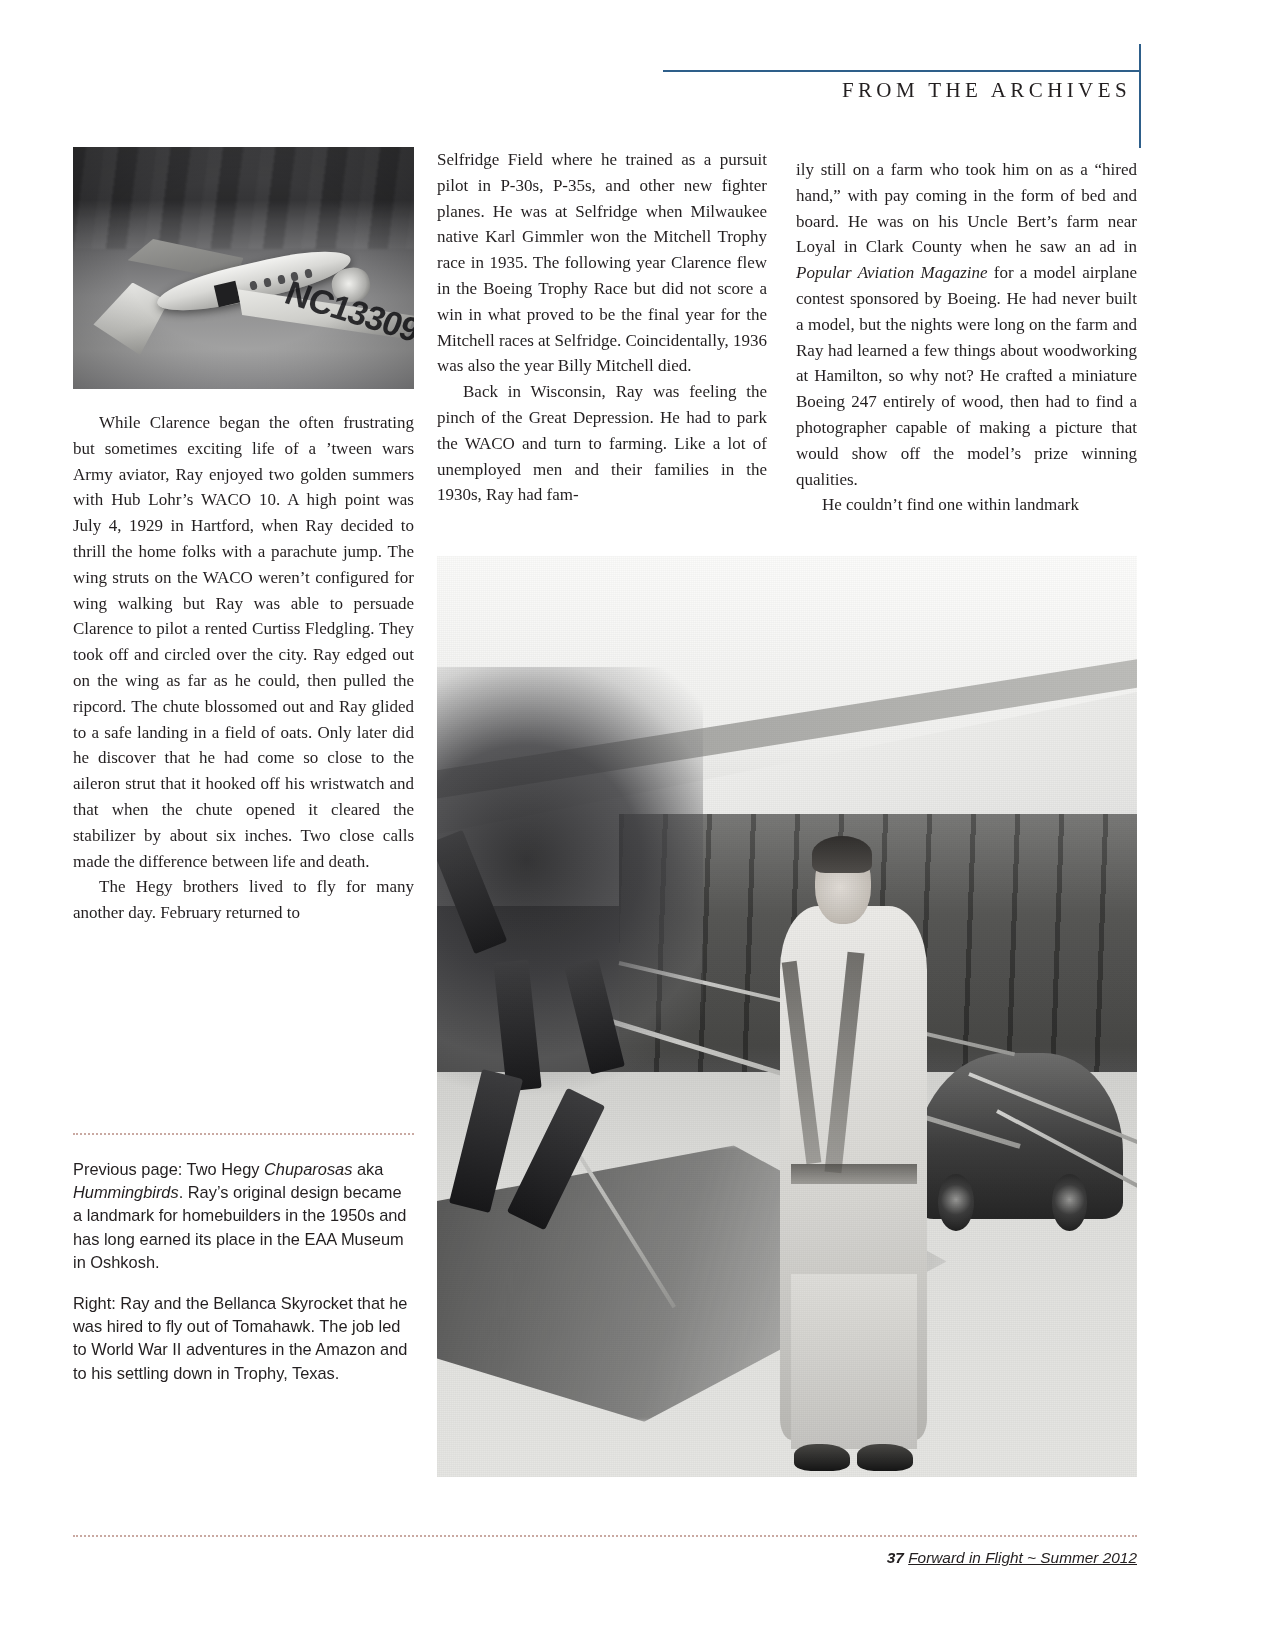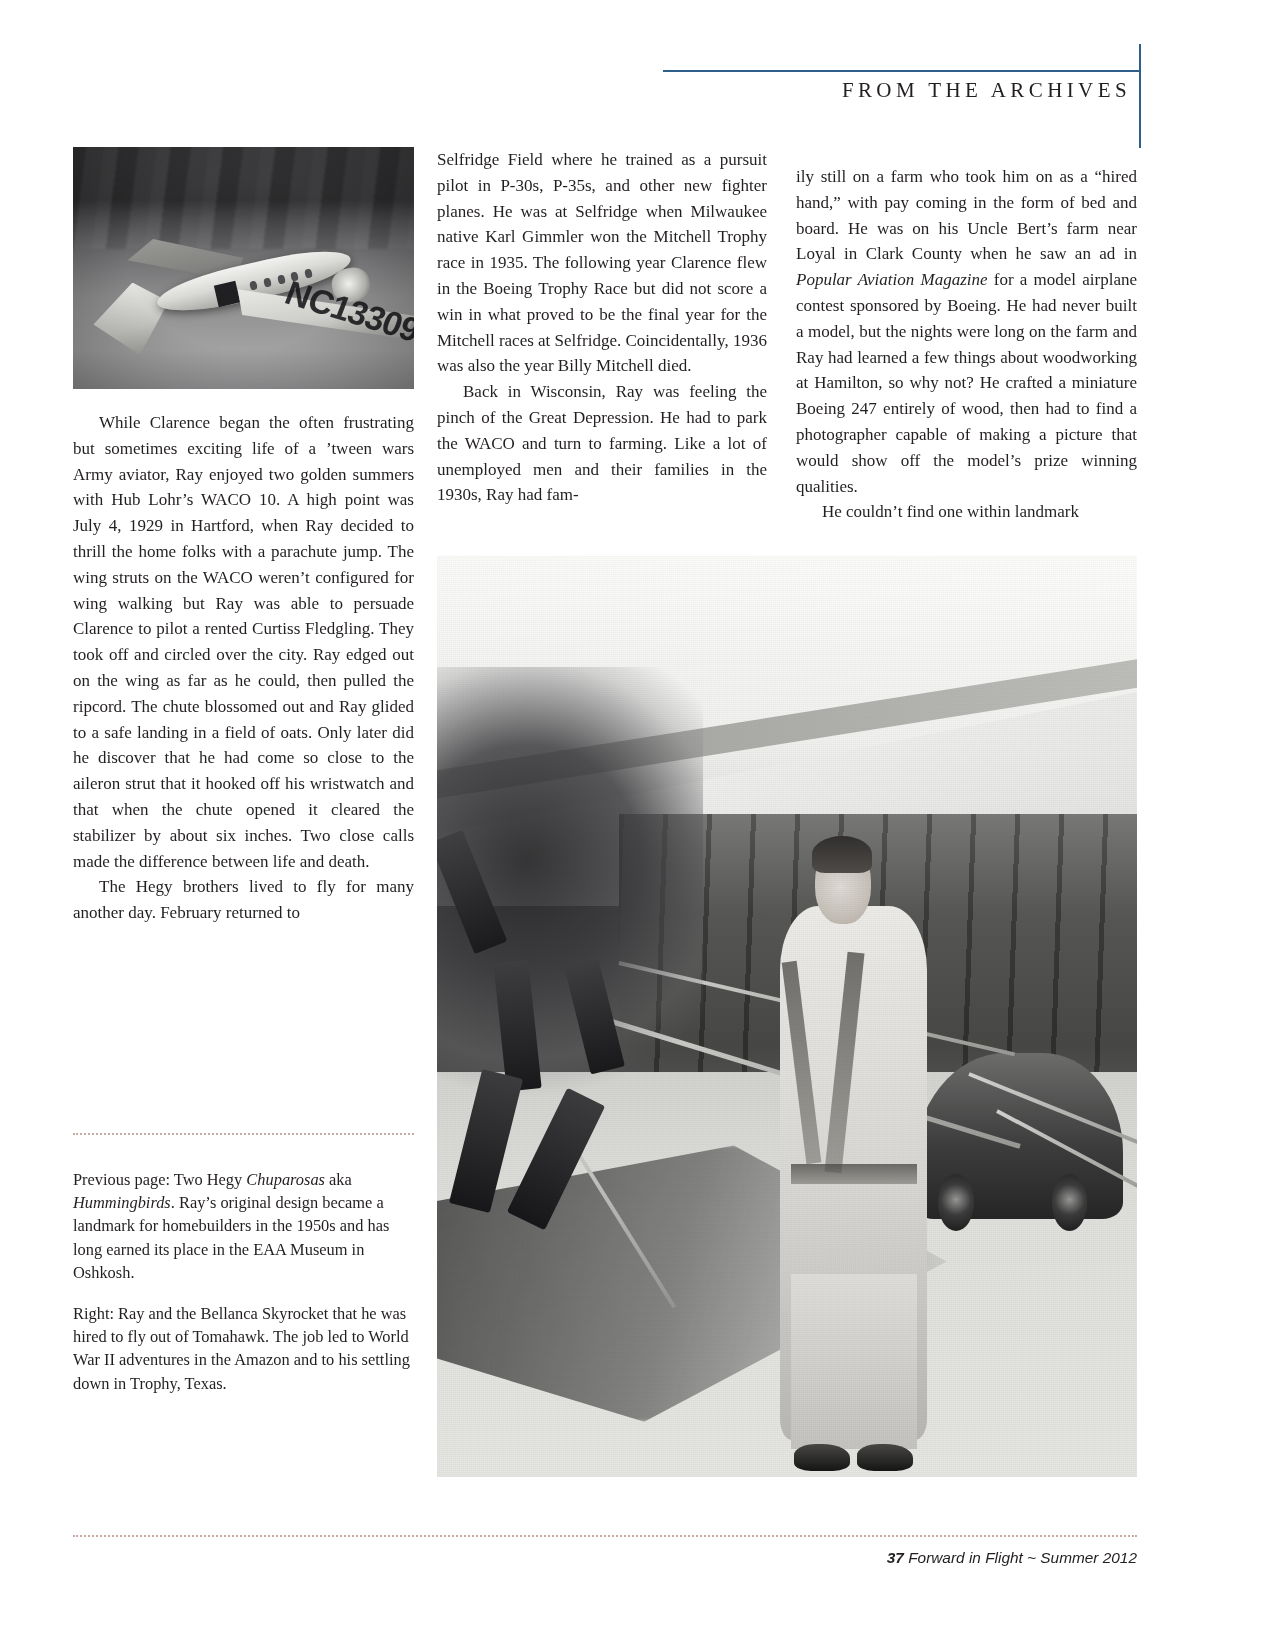--- a/index.html
+++ b/index.html
@@ -67,21 +67,21 @@
   }
   .col p.indent {
     text-indent: 26px;
   }
   .col p.last-line-left {
     text-align-last: left;
   }
 
   #col1 { left: 73px; top: 410px; width: 341px; }
   #col2 { left: 437px; top: 147px; width: 330px; }
-  #col3 { left: 796px; top: 164px; width: 341px; }
+  #col3 { left: 796px; top: 157px; width: 341px; }
 
   
   .photo {
     position: absolute;
     overflow: hidden;
     background: #4b4b4b;
   }
   #photo-model {
     left: 73px;
     top: 147px;
@@ -361,22 +361,21 @@
     position: absolute;
     left: 73px;
     top: 1152px;
     width: 341px;
     font-family: "Liberation Sans", "DejaVu Sans", sans-serif;
     font-size: 16.4px;
     line-height: 23.2px;
     color: #231f20;
   }
   .captions p {
-    margin: 16px 0 18px 0;
-    font-family: Liberation Serif, serif;
+    margin: 6px 0 18px 0;
   }
   .captions p:last-child { margin-bottom: 0; }
   .captions em { font-style: italic; }
 
   
   .footer {
     position: absolute;
     left: 600px;
     top: 1549px;
     width: 537px;
@@ -385,20 +384,21 @@
     font-size: 15.4px;
     color: #231f20;
     white-space: nowrap;
   }
   .footer .pagenum {
     font-weight: bold;
     font-style: italic;
   }
   .footer .pubtitle {
     font-style: italic;
+    text-decoration: underline;
   }
 
   sup { font-size: 0.62em; vertical-align: super; line-height: 0; }
 </style>
 </head>
 <body>
 
 <div class="page">
 
   <div class="header-rule"></div>

